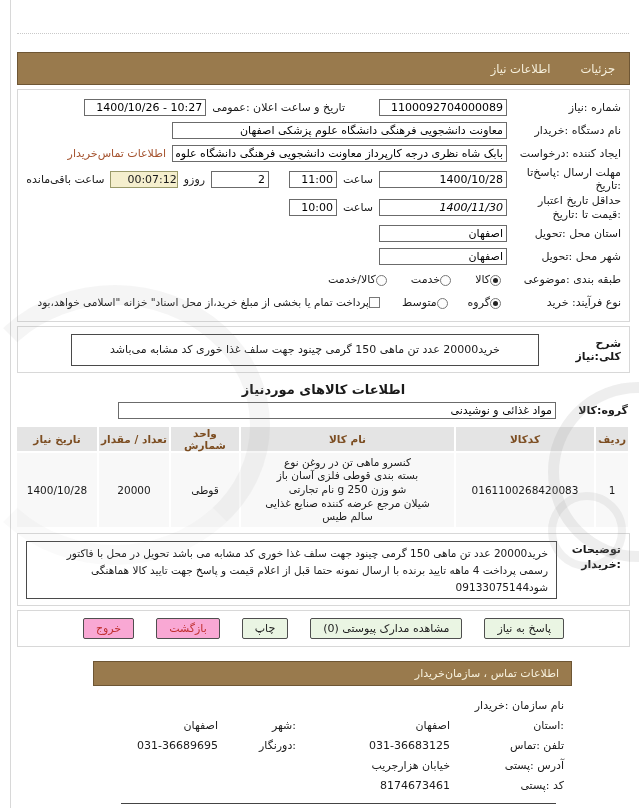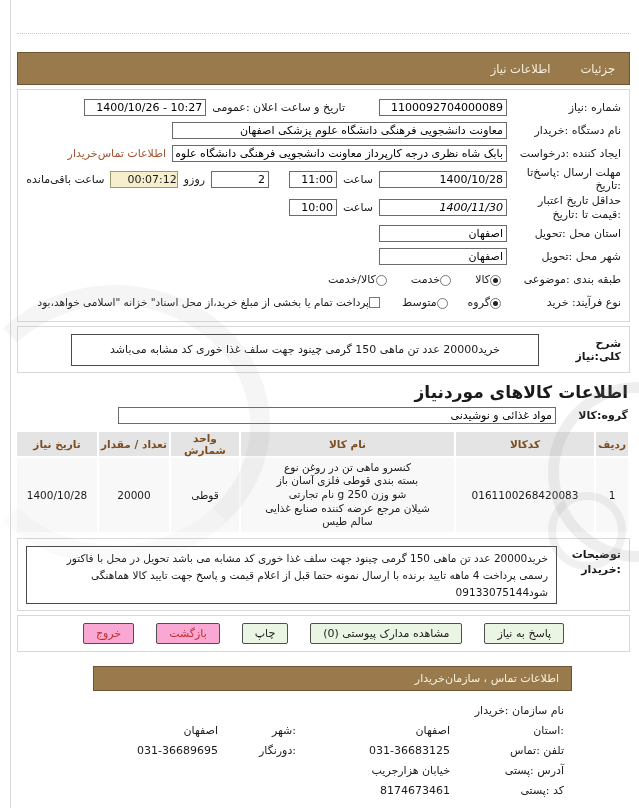--- a/index.html
+++ b/index.html
@@ -30,21 +30,21 @@
     flex:none; position:relative; display:inline-block; }
   .radio.on::after { content:""; position:absolute; left:2px; top:2px; width:5px; height:5px;
     border-radius:50%; background:#222; }
   .checkbox { width:11px; height:11px; border:1px solid #777; background:#fdfdfd; flex:none; display:inline-block; }
   .opt { display:flex; align-items:flex-end; }
 
   .descbox { border:1px solid #4a4a4a; flex:1; min-height:32px; display:flex; align-items:center;
     justify-content:center; text-align:center; padding:3px 8px; line-height:1.45; }
   .blbl { font-weight:bold; }
 
-  .sec-heading { font-weight:bold; font-size:17px; margin:9px 2px 5px; }
+  .sec-heading { font-weight:bold; font-size:13px; margin:9px 2px 5px;text-align:center; }
 
   .grow { display:flex; align-items:center; gap:10px; margin:2px 2px 6px; }
   .grow .inp { width:438px; }
 
   table.goods { width:100%; border-collapse:collapse; background:#e9e9e9; border:1px solid #c6c6c6;
     table-layout:fixed; margin-top:2px; }
   table.goods th { background:#e4e4e4; color:#7c4d21; font-weight:bold; font-size:10.5px;
     border:2px solid #fff; height:22px; }
   table.goods td { background:#f8f8f8; border:2px solid #fff; text-align:center; vertical-align:middle;
     font-size:10.5px; padding:3px 2px;margin-top:37px; }

